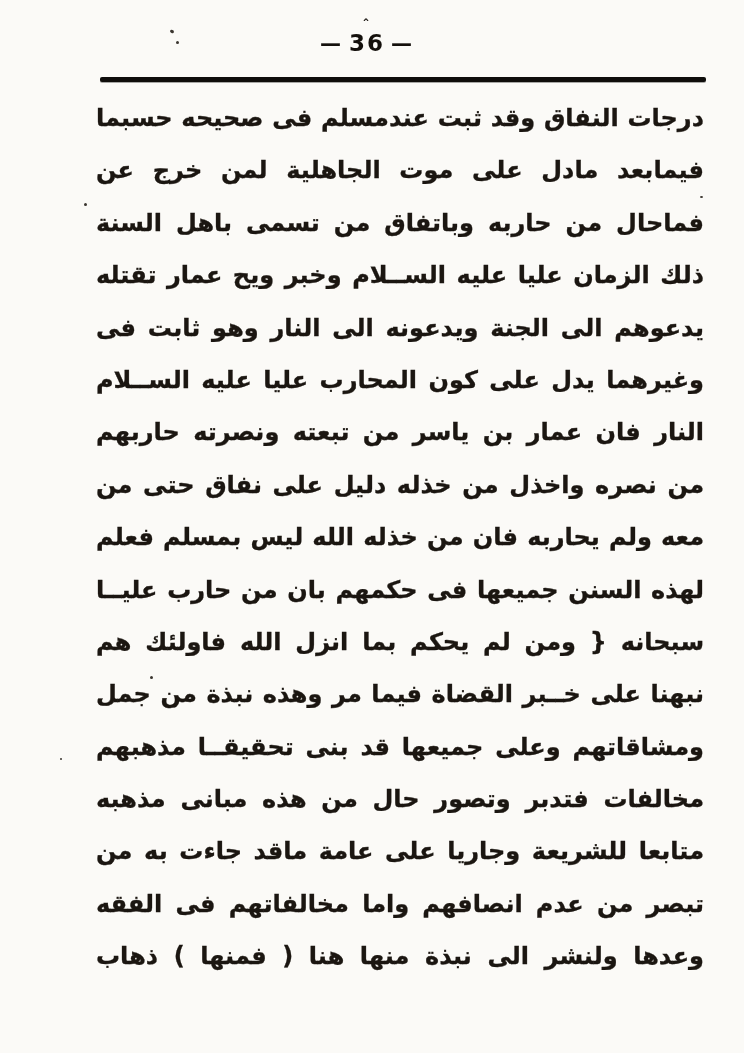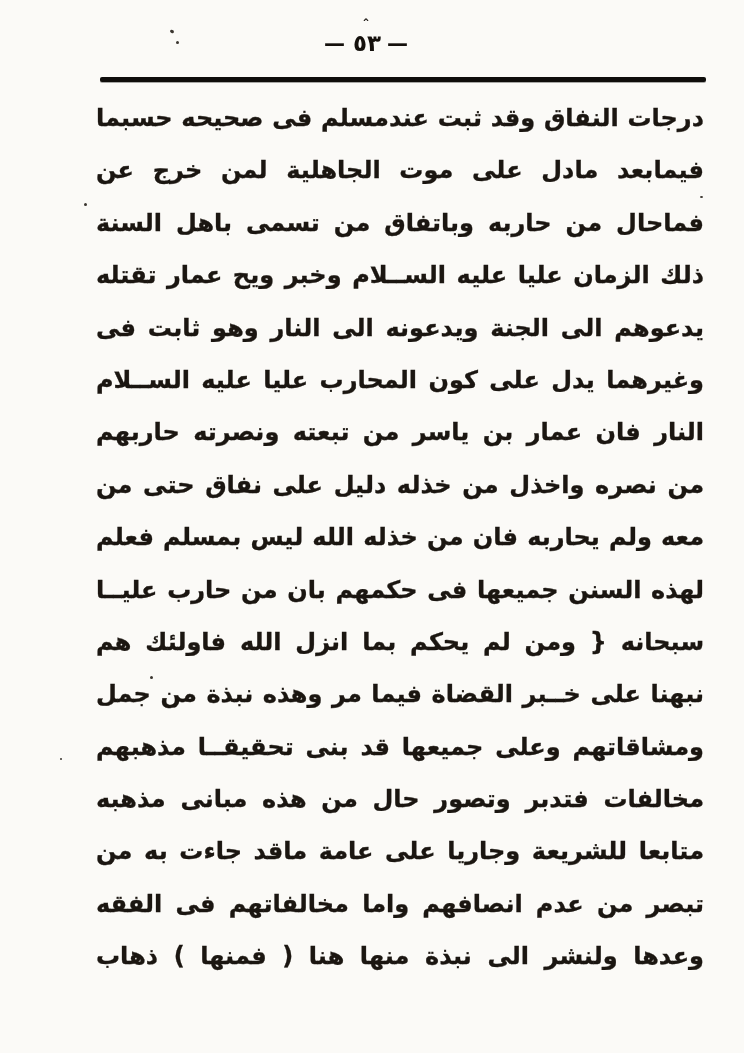--- a/index.html
+++ b/index.html
@@ -65,21 +65,21 @@
   .s4{top:196px;left:700px;width:3px;height:2px;}
   .s5{top:676px;left:150px;width:3px;height:3px;}
   .s6{top:758px;left:60px;width:2px;height:2px;}
 </style>
 </head>
 <body>
 
 <div class="page">
 
   <div class="page-header">
-    <span>—</span><span class="num"><span class="mark">ˆ</span><span>٥٣</span></span><span>—</span>
+    <span>—</span><span class="num"><span class="mark">ˆ</span><span>36</span></span><span>—</span>
   </div>
 
   <div class="head-rule"></div>
 
   <div class="text-block" dir="rtl">
     <div class="line">درجات النفاق وقد ثبت عندمسلم فى صحيحه حسبما نقله السنى</div>
     <div class="line">فيمابعد مادل على موت الجاهلية لمن خرج عن السلطان بشبر</div>
     <div class="line">فماحال من حاربه وباتفاق من تسمى باهل السنة كون سلطان</div>
     <div class="line">ذلك الزمان عليا عليه الســلام وخبر ويح عمار تقتله الفئة الباغية</div>
     <div class="line">يدعوهم الى الجنة ويدعونه الى النار وهو ثابت فى الصحيحين</div>

